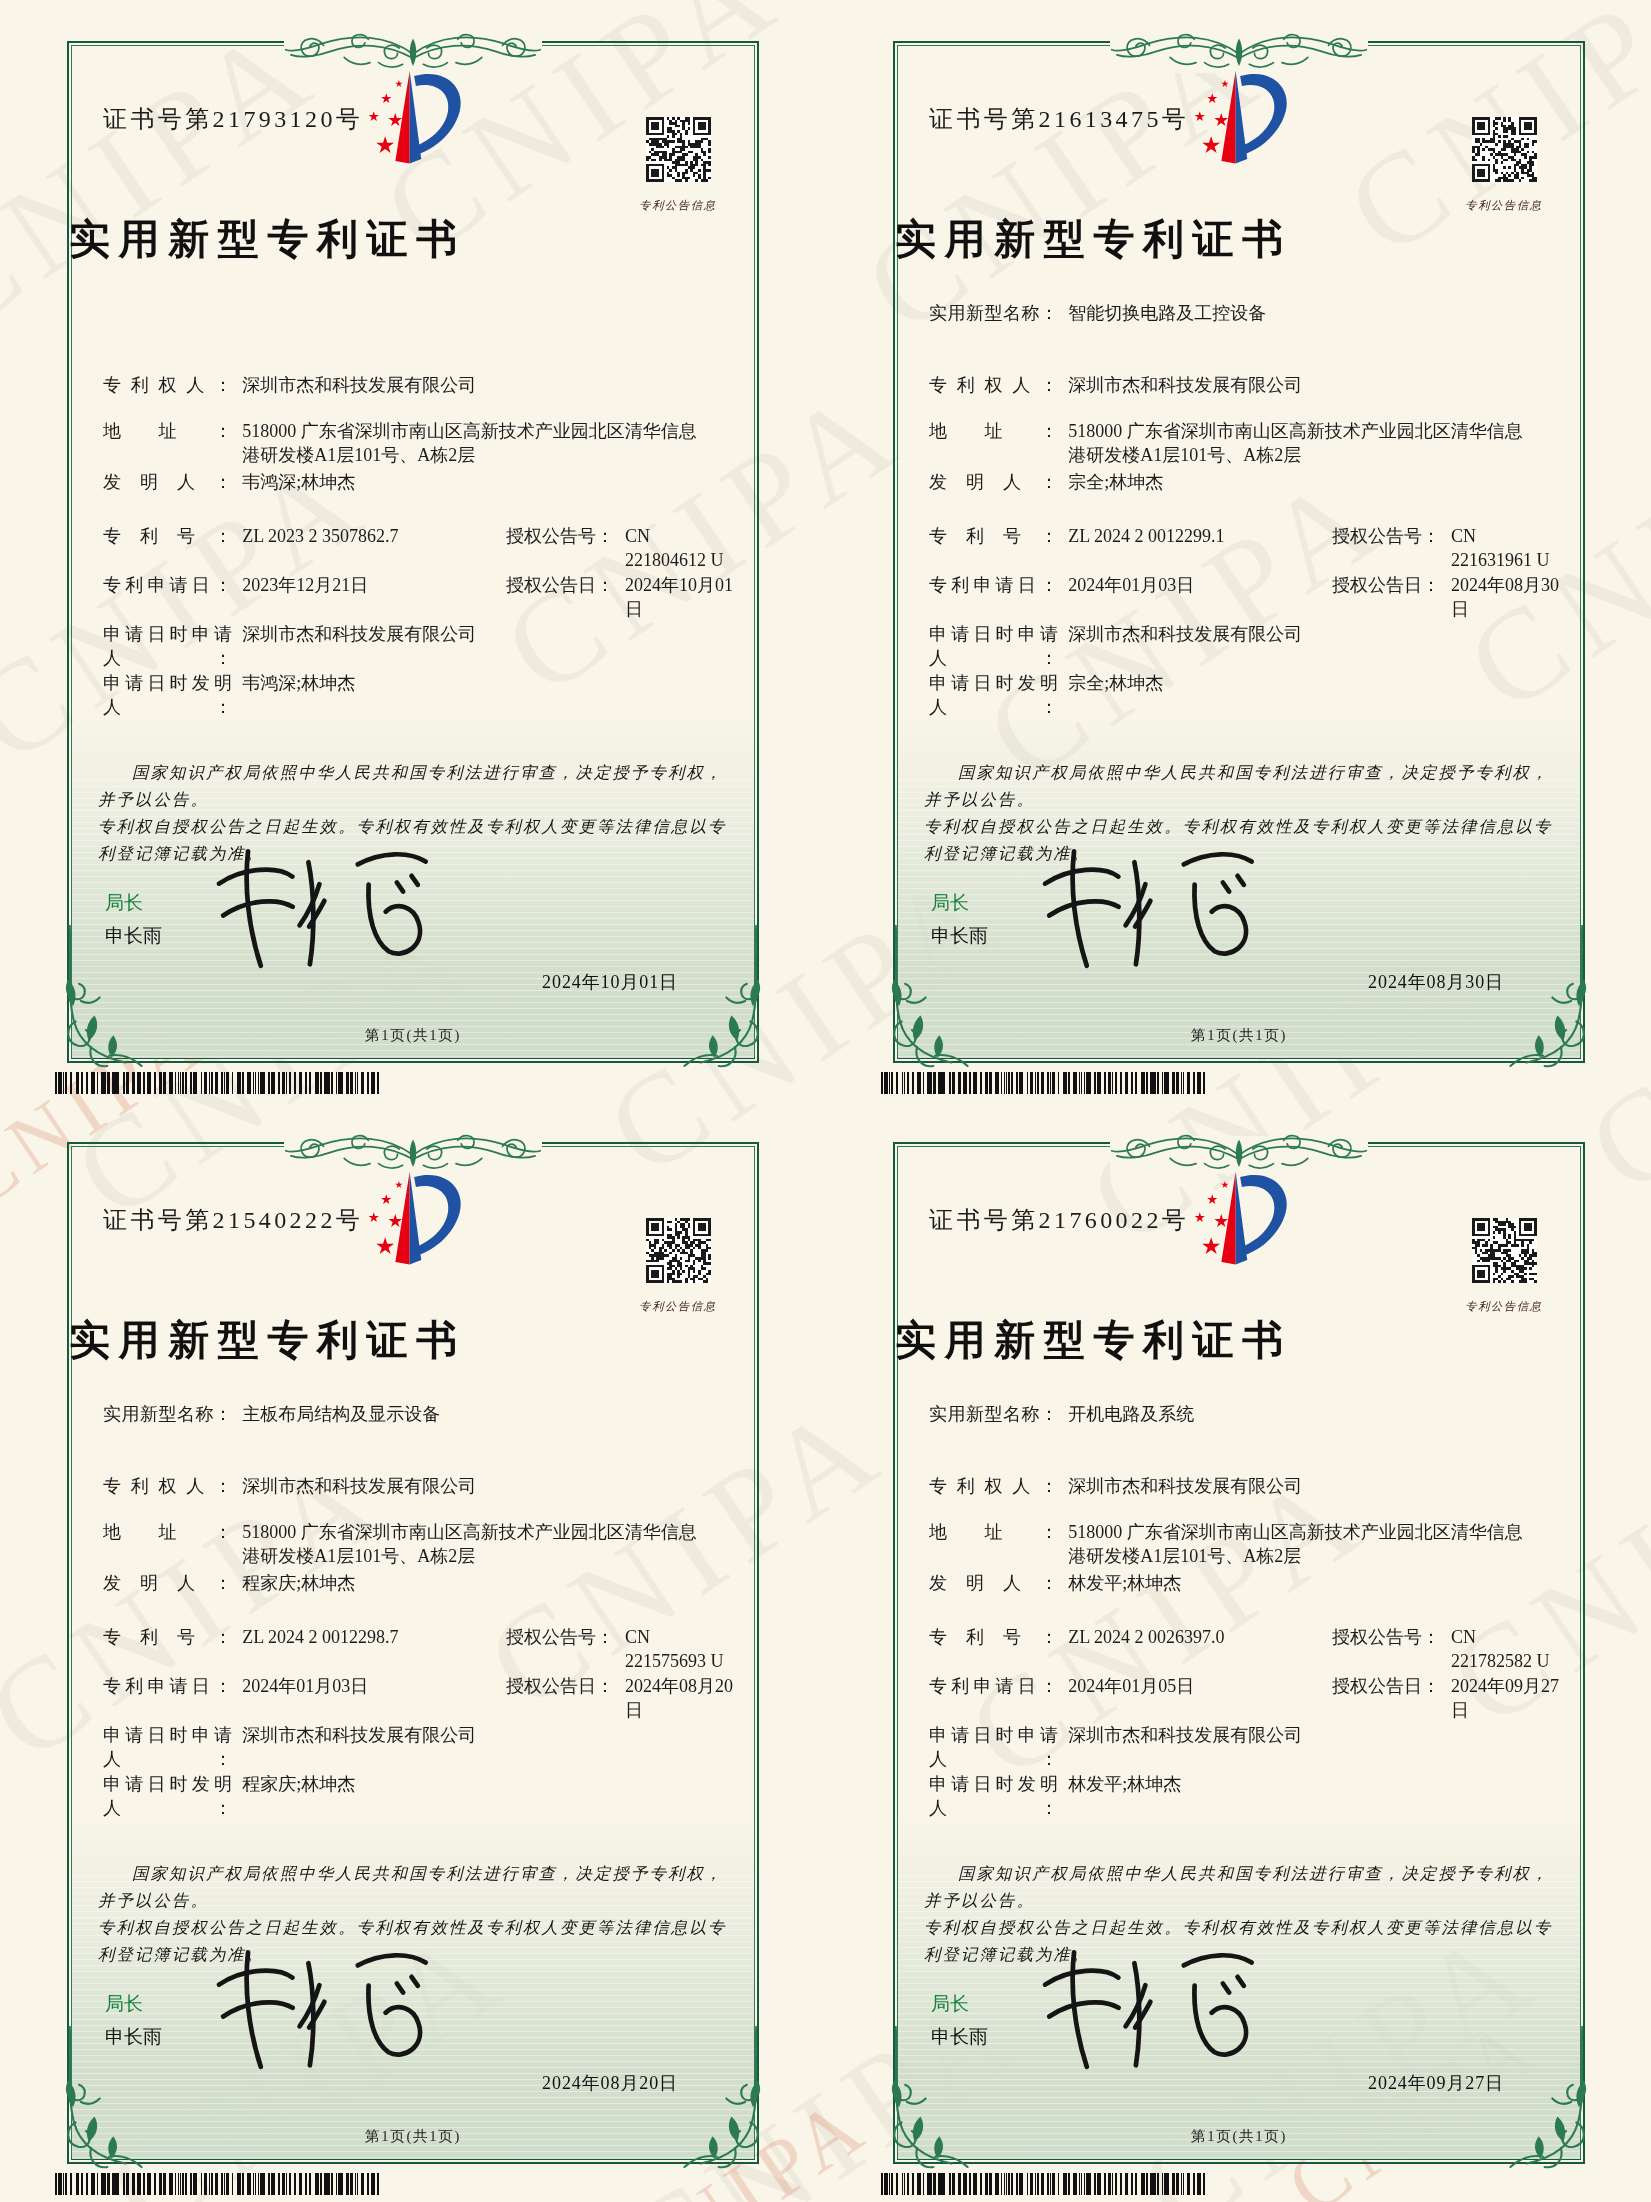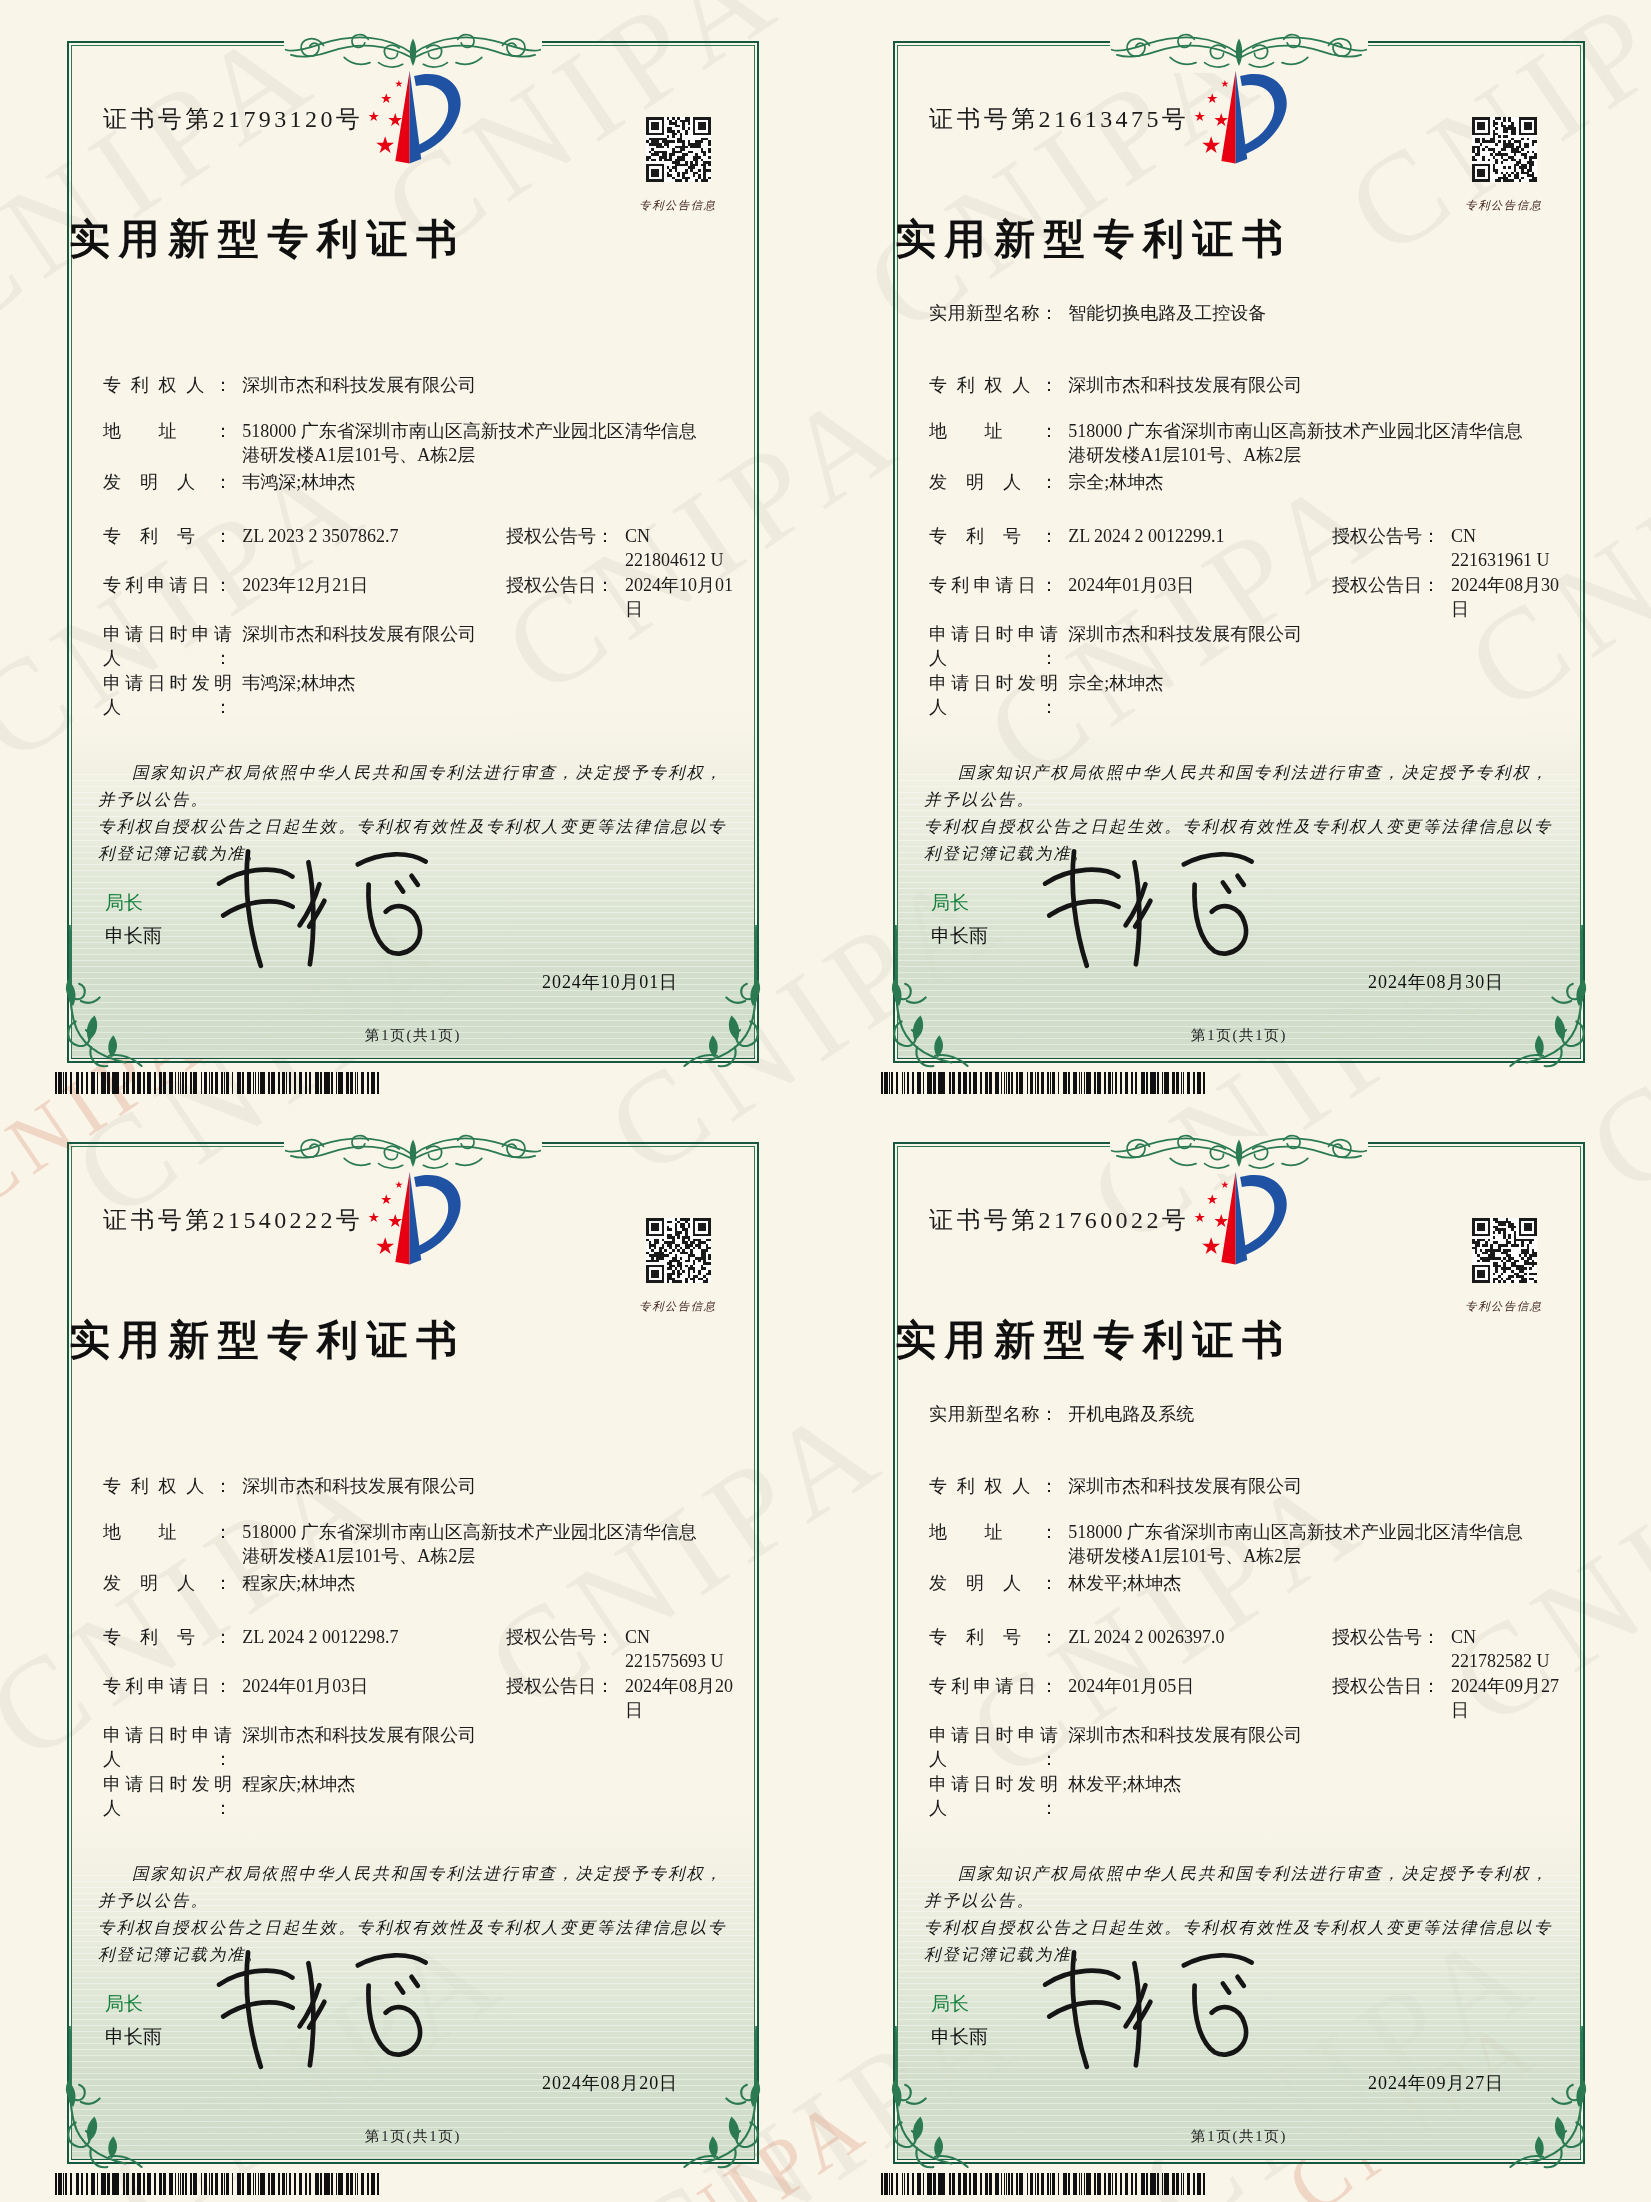--- a/index.html
+++ b/index.html
@@ -1055,20 +1055,23 @@
               <rect x="15" y="24" width="1" height="1" fill="#1a1a1a"></rect>
               <rect x="18" y="24" width="1" height="1" fill="#1a1a1a"></rect>
               <rect x="22" y="24" width="1" height="1" fill="#1a1a1a"></rect>
               <rect x="23" y="24" width="1" height="1" fill="#1a1a1a"></rect>
             </svg>
         <div class="qr-caption">专利公告信息</div>
       </div>
 
       <h1 class="title">实用新型专利证书</h1>
 
+      <div class="frow r1">
+        <span class="lab">实用新型名称：</span><span class="val">主板布局结构及显示设备</span>
+      </div>
       <div class="frow r2">
         <span class="lab">专利权人：</span><span class="val">深圳市杰和科技发展有限公司</span>
       </div>
       <div class="frow r3">
         <span class="lab">地址：</span><span class="val addr"><span>518000 广东省深圳市南山区高新技术产业园北区清华信息</span><br><span>港研发楼A1层101号、A栋2层</span></span>
       </div>
       <div class="frow r4">
         <span class="lab">发明人：</span><span class="val">程家庆;林坤杰</span>
       </div>
       <div class="frow r5">

